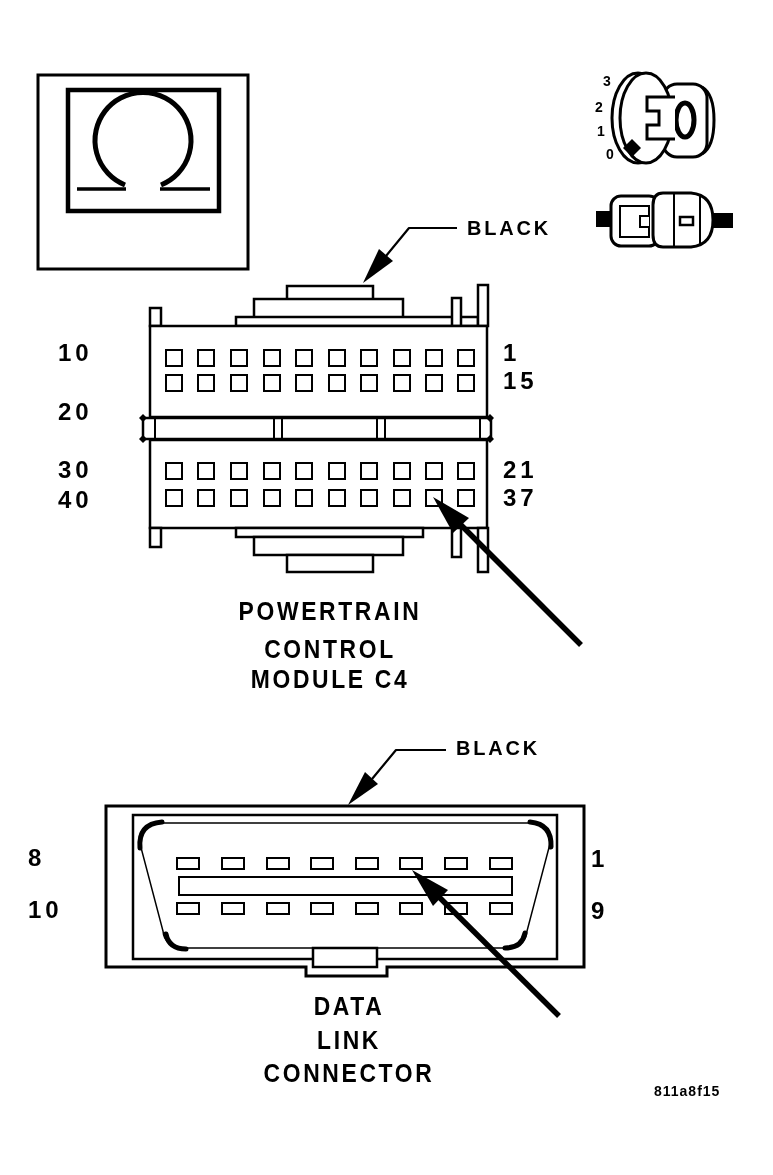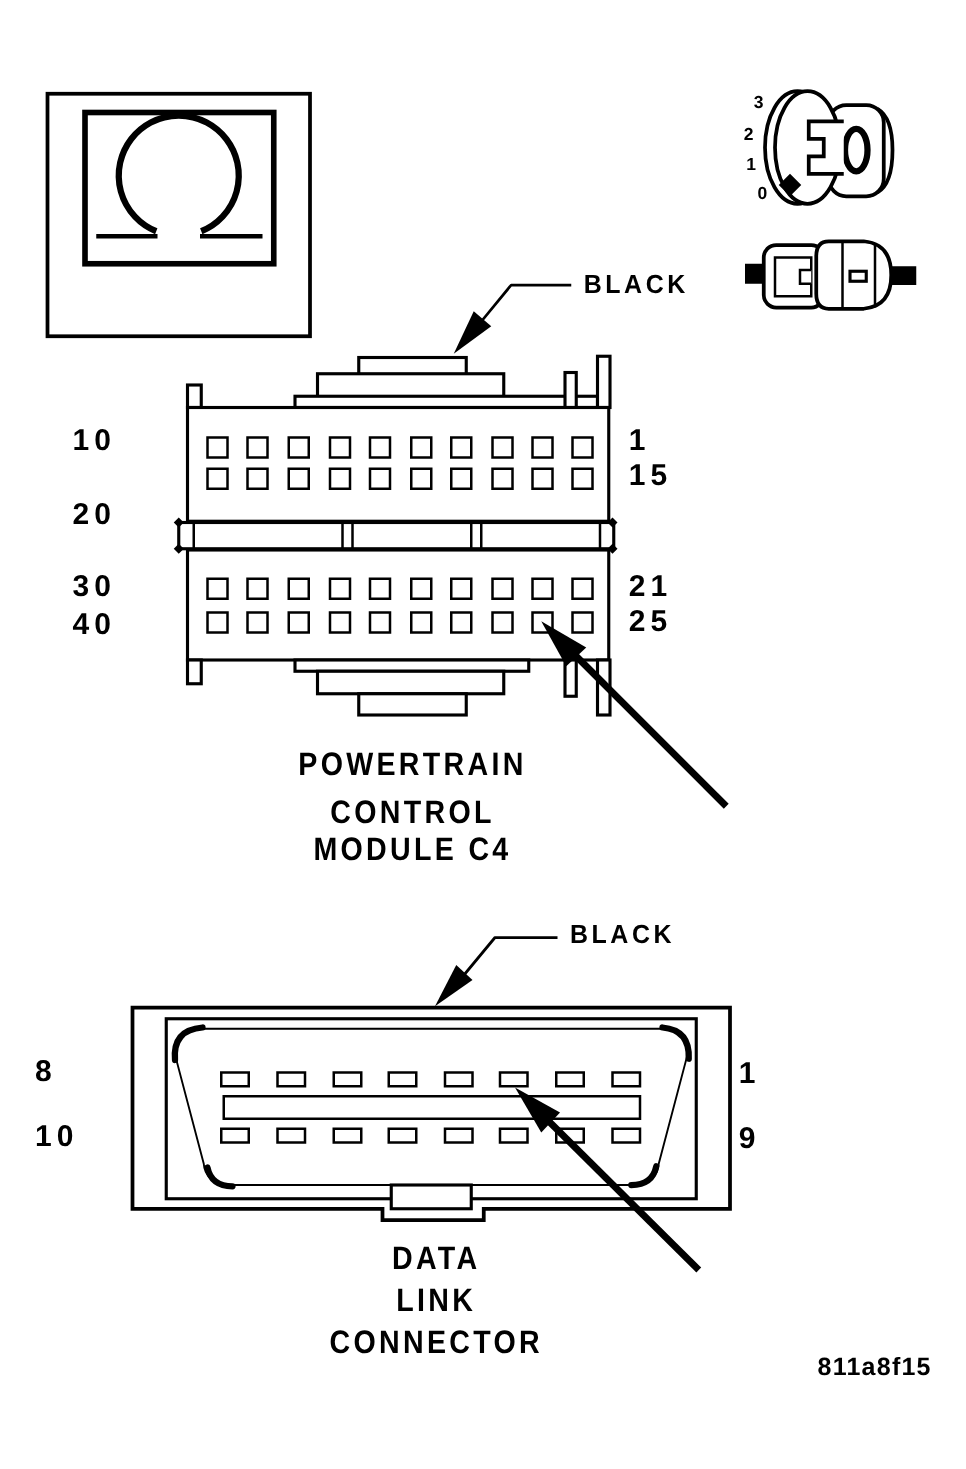--- a/index.html
+++ b/index.html
@@ -6,21 +6,21 @@
   #page{position:relative;width:773px;height:1175px;background:#fff;overflow:hidden;
         font-family:"Liberation Sans",sans-serif;color:#000;}
   #art{position:absolute;left:0;top:0;}
   .lbl{position:absolute;font-weight:700;white-space:nowrap;color:#000;}
   .pin{font-size:24px;letter-spacing:4px;line-height:1;}
   .pin-right-col{text-align:left;width:80px;}
   .wire{font-size:21px;letter-spacing:3px;transform:scaleX(0.95);transform-origin:left top;}
   .title-line{font-size:26px;letter-spacing:3px;text-align:center;width:280px;
               transform:scaleX(0.88);transform-origin:center top;line-height:1;}
   .dialnum{font-size:14px;letter-spacing:0;line-height:1;}
-  .figcode{font-size:20px;letter-spacing:1px;line-height:1;}
+  .figcode{font-size:14px;letter-spacing:1px;line-height:1;}
 </style>
 </head>
 <body>
 
 <div id="page">
 
 <svg id="art" width="773" height="1175" viewBox="0 0 773 1175" xmlns="http://www.w3.org/2000/svg">
 
   <g fill="none" stroke="#000">
     <rect x="38" y="75" width="210" height="194" stroke-width="3"></rect>
@@ -193,21 +193,21 @@
   <div class="lbl wire" style="left:467px;top:216px;">BLACK</div>
 
   <div class="lbl pin pin-right-col" style="left:58px;top:341px;">10</div>
   <div class="lbl pin pin-right-col" style="left:58px;top:368px;margin-top:32px;">20</div>
   <div class="lbl pin pin-right-col" style="left:58px;top:458px;">30</div>
   <div class="lbl pin pin-right-col" style="left:58px;top:488px;">40</div>
 
   <div class="lbl pin" style="left:503px;top:341px;">1</div>
   <div class="lbl pin" style="left:503px;top:369px;">15</div>
   <div class="lbl pin" style="left:503px;top:458px;text-align:center;">21</div>
-  <div class="lbl pin" style="left:503px;top:486px;">25</div>
+  <div class="lbl pin" style="left:503px;top:486px;">37</div>
 
   <div class="lbl title-line" style="left:190px;top:598px;">POWERTRAIN</div>
   <div class="lbl title-line" style="left:190px;top:636px;">CONTROL</div>
   <div class="lbl title-line" style="left:190px;top:666px;">MODULE C4</div>
 
   <div class="lbl wire" style="left:456px;top:736px;">BLACK</div>
 
   <div class="lbl pin pin-right-col" style="left:28px;top:846px;">8</div>
   <div class="lbl pin pin-right-col" style="left:28px;top:898px;">10</div>
   <div class="lbl pin" style="left:591px;top:847px;">1</div>

